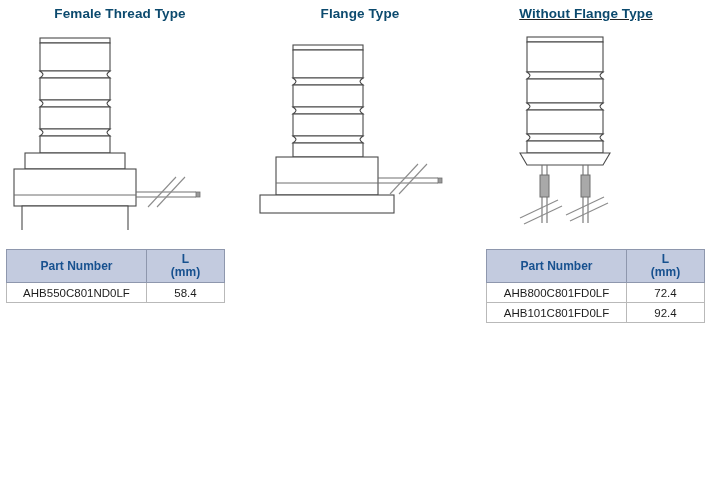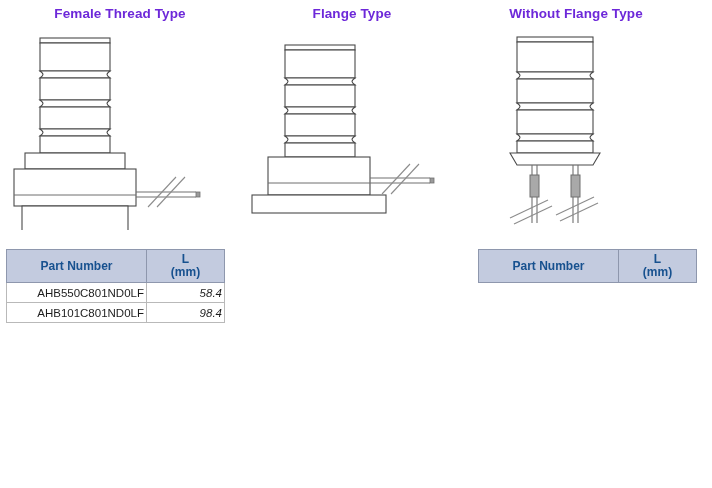--- a/index.html
+++ b/index.html
@@ -21,28 +21,28 @@
     height: 488px;
   }
 
   
   .col {
     position: absolute;
     top: 0;
     height: 488px;
   }
   .col-1 { left: 0px;   width: 240px; }
-  .col-2 { left: 232px; width: 240px; }
-  .col-3 { left: 460px; width: 232px; }
+  .col-2 { left: 240px; width: 240px; }
+  .col-3 { left: 470px; width: 232px; text-decoration: underline; }
 
   .col-title {
     text-align: center;
     font-size: 13.5px;
     font-weight: bold;
-    color: #6d28d9;
+    color: #0c4a6e;
     letter-spacing: .1px;
     padding-top: 5px;
     height: 20px;
     line-height: 18px;
   }
 
   
   .fig {
     position: relative;
     height: 205px;
@@ -68,28 +68,28 @@
     font-size: 12px;
     border: 1px solid #8e97ad;
     padding: 3px 2px;
     line-height: 13px;
   }
   table.spec th.th-part { font-size: 12px; margin-left: 18px; }
   table.spec th.th-l    { font-size: 12px; }
   table.spec td {
     border: 1px solid #b9b9b9;
     font-size: 11.5px;
-    text-align: right;
+    text-align: center;
     padding: 2px 2px;
     height: 15px;
     color: #1d1d1d;
     white-space: nowrap;
     font-family: "Liberation Sans", sans-serif;
   }
-  table.spec td.l-val { font-weight: normal; font-style: italic; }
+  table.spec td.l-val { font-weight: normal; }
 
   .t1 { width: 218px; }
   .t1 col.c-part { width: 140px; }
   .t1 col.c-l    { width: 78px; }
 
   .t2 { width: 218px; }
   .t2 col.c-part { width: 140px; }
   .t2 col.c-l    { width: 78px; }
 
   .tpos-1 { position: absolute; left: 6px;  top: 249px; }
@@ -152,24 +152,20 @@
             <th class="th-l">
               <span>L</span><br>
               <span>(mm)</span>
             </th>
           </tr>
         </thead>
         <tbody>
           <tr>
             <td>AHB550C801ND0LF</td>
             <td class="l-val">58.4</td>
-          </tr>
-          <tr>
-            <td>AHB101C801ND0LF</td>
-            <td class="l-val">98.4</td>
           </tr>
         </tbody>
       </table>
     </div>
   </div>
 
   <div class="col col-2">
     <div class="col-title">Flange Type</div>
 
     <div class="fig">
@@ -211,20 +207,28 @@
         <thead>
           <tr>
             <th class="th-part">Part Number</th>
             <th class="th-l">
               <span>L</span><br>
               <span>(mm)</span>
             </th>
           </tr>
         </thead>
         <tbody>
+          <tr>
+            <td>AHB800C801FD0LF</td>
+            <td class="l-val">72.4</td>
+          </tr>
+          <tr>
+            <td>AHB101C801FD0LF</td>
+            <td class="l-val">92.4</td>
+          </tr>
         </tbody>
       </table>
     </div>
   </div>
 
   <div class="col col-3">
     <div class="col-title">Without Flange Type</div>
 
     <div class="fig">
       <svg width="232" height="205" viewBox="0 0 232 205">

